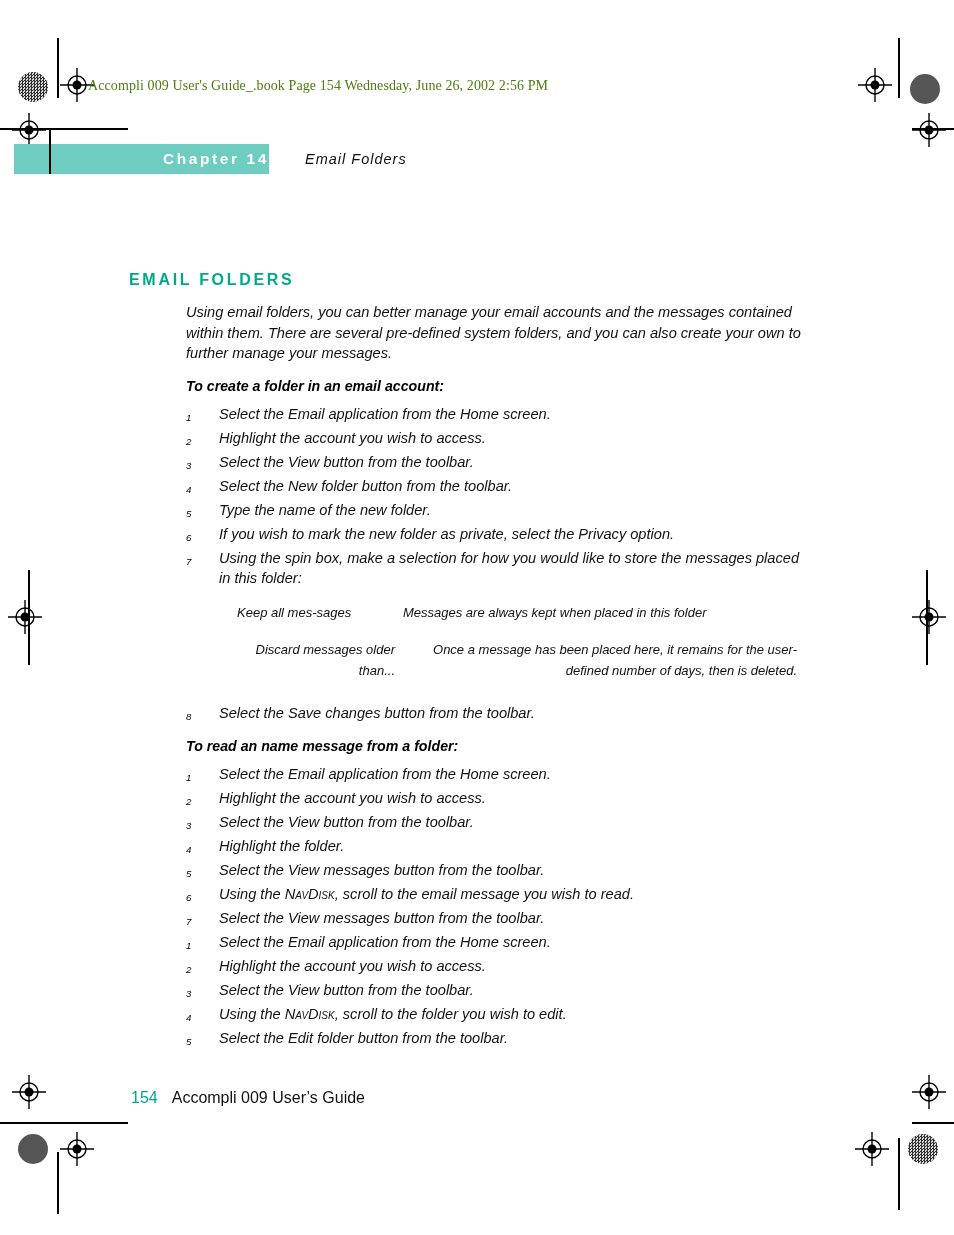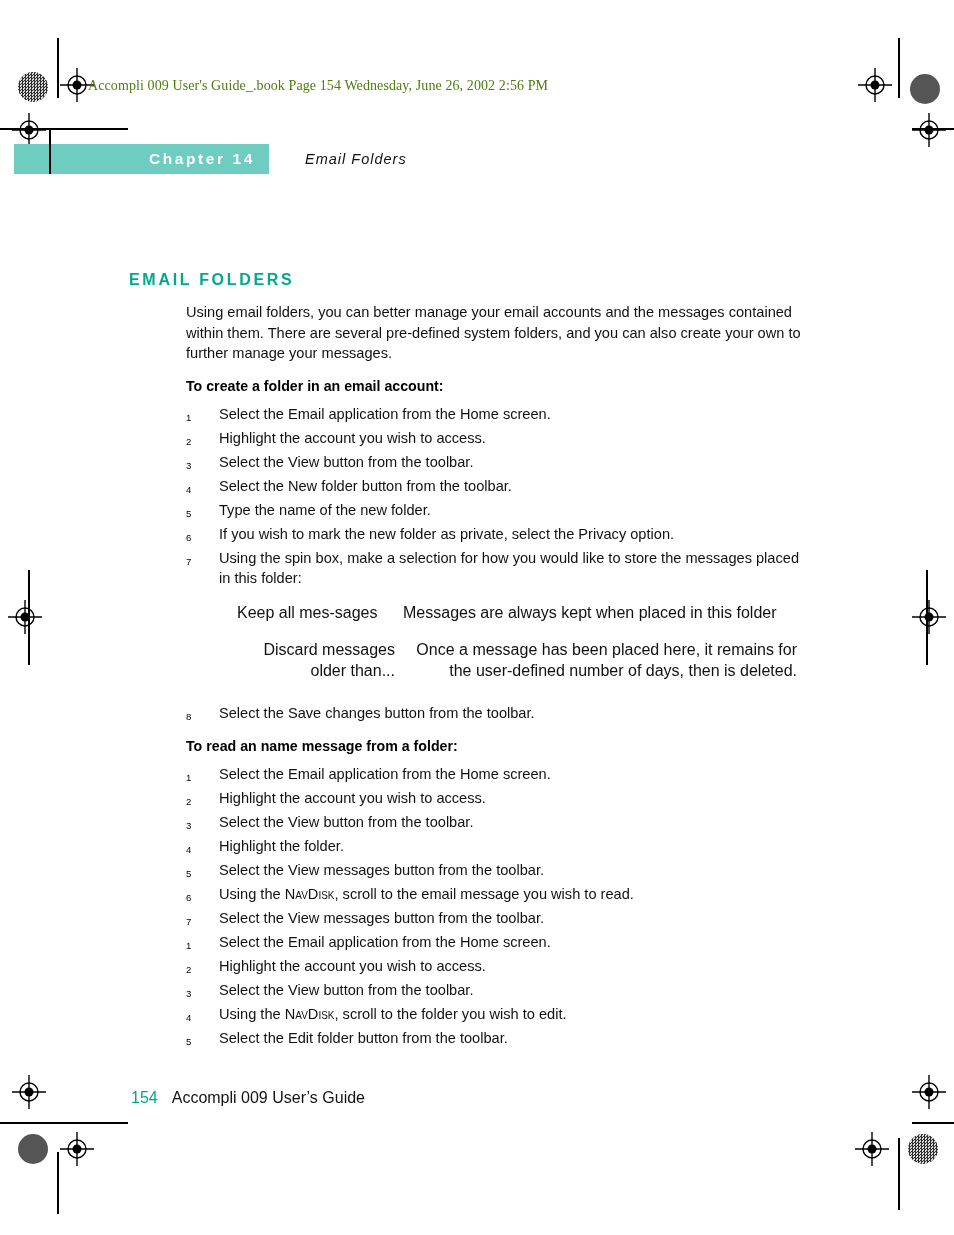--- a/index.html
+++ b/index.html
@@ -60,21 +60,20 @@
   }
   .chapter-label {
     position: absolute;
     left: 14px;
     top: 144px;
     width: 255px;
     height: 30px;
     display: flex;
     align-items: center;
     justify-content: flex-end;
-    padding-right: 14px;
     box-sizing: border-box;
     color: #ffffff;
     font-size: 15.5px;
     font-weight: bold;
     letter-spacing: 2.6px;
   }
   .chapter-running-head {
     position: absolute;
     left: 305px;
     top: 144px;
@@ -106,20 +105,21 @@
     font-weight: bold;
     color: #00A98C;
     letter-spacing: 2.7px;
   }
 
   .body-col {
     position: absolute;
     left: 186px;
     top: 302px;
     width: 620px;
+    font-style: italic;
   }
 
   p.intro {
     margin: 0 0 0 0;
     font-size: 14.6px;
     line-height: 20.5px;
     color: #111111;
   }
 
   h3.sub {
@@ -159,21 +159,21 @@
   }
 
   
   table.deftable {
     border-collapse: collapse;
     margin: 14px 0 0 51px;
     width: 560px;
   }
   table.deftable td {
     vertical-align: top;
-    font-size: 16px;
+    font-size: 13px;
     line-height: 20.5px;
     color: #111111;
     padding: 0 0 17px 0;
   }
   table.deftable td.term {
     width: 158px;
     padding-right: 8px;
   }
   table.deftable tr:last-child td {
     padding-bottom: 0;

